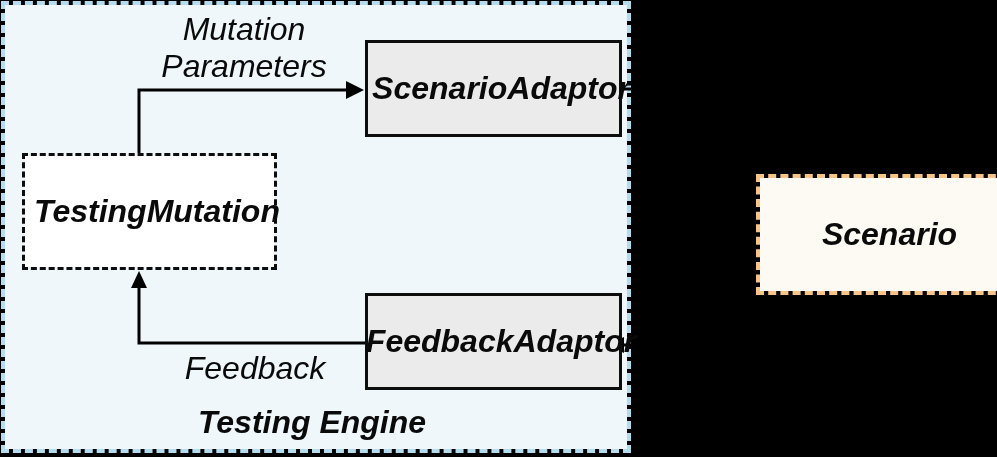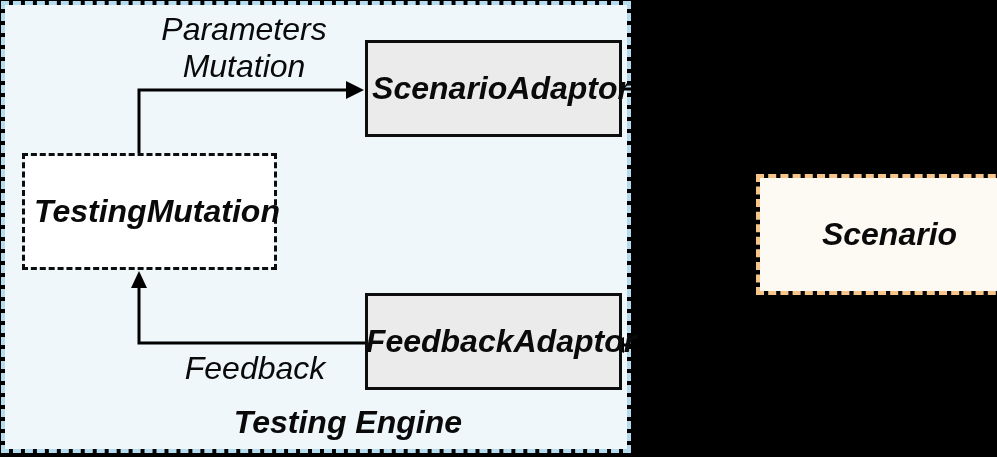--- a/index.html
+++ b/index.html
@@ -21,21 +21,21 @@
     left: 1px; top: 1px;
     width: 622px; height: 444px;
     background: #EFF7FB;
     background-clip: padding-box;
     border: 4px dashed #B5DCEE;
   }
   .engine-label {
     position: absolute;
     left: 162px; top: 404px;
     width: 300px;
-    text-align: right;
+    text-align: center;
     font-size: 32px;
     font-weight: bold;
     font-style: italic;
     color: #0a0a0a;
   }
   
   svg.arrows {
     position: absolute;
     left: 0; top: 0;
     width: 997px; height: 457px;
@@ -142,20 +142,20 @@
   <div class="node node-feedback-adaptor">
     <span>Feedback</span>
     <span>Adaptor</span>
   </div>
 
   <div class="node node-runner">
     <span>Scenario</span>
   </div>
 
   <div class="edge-label label-mutation">
+    <div>Mutation</div>
     <div>Parameters</div>
-    <div>Mutation</div>
   </div>
   <div class="edge-label label-feedback">Feedback</div>
 
   <div class="engine-label">Testing Engine</div>
 
 </div>
 
 </body></html>

